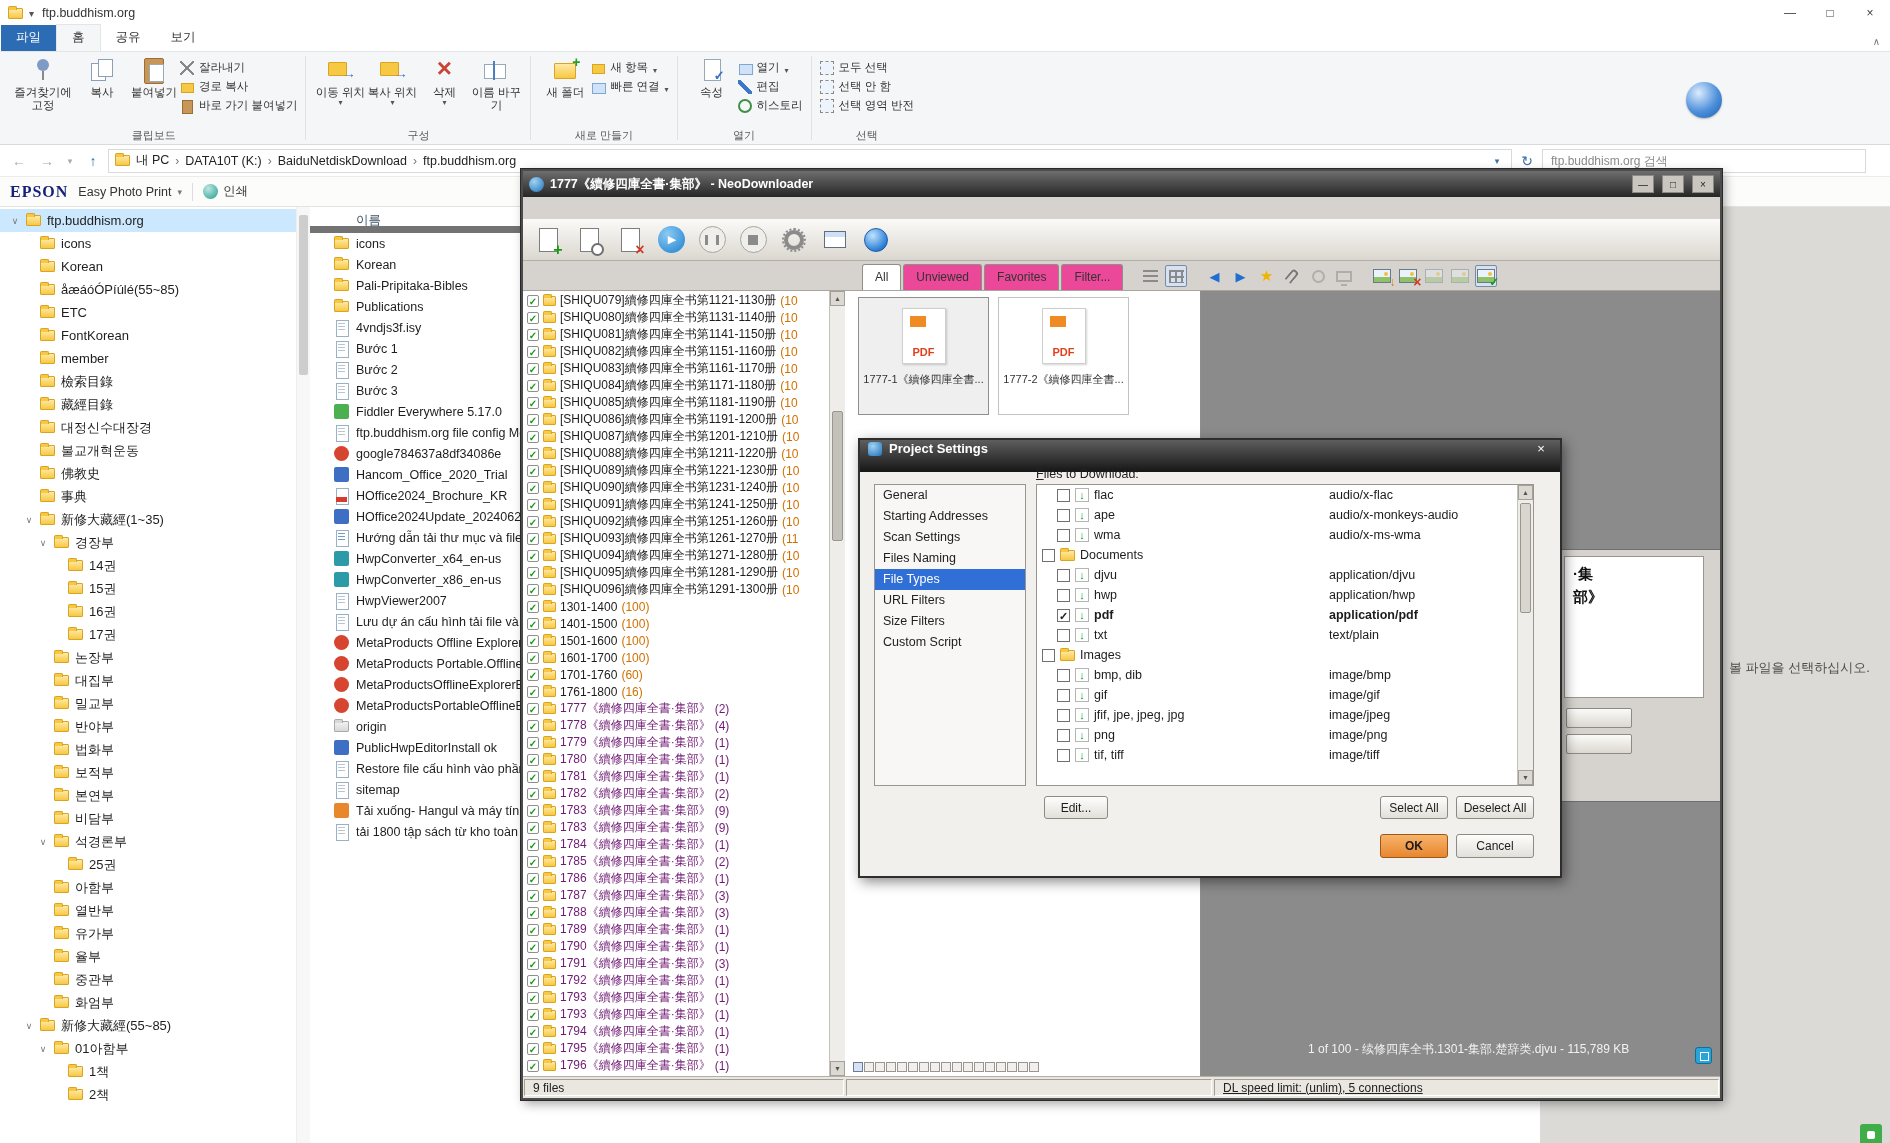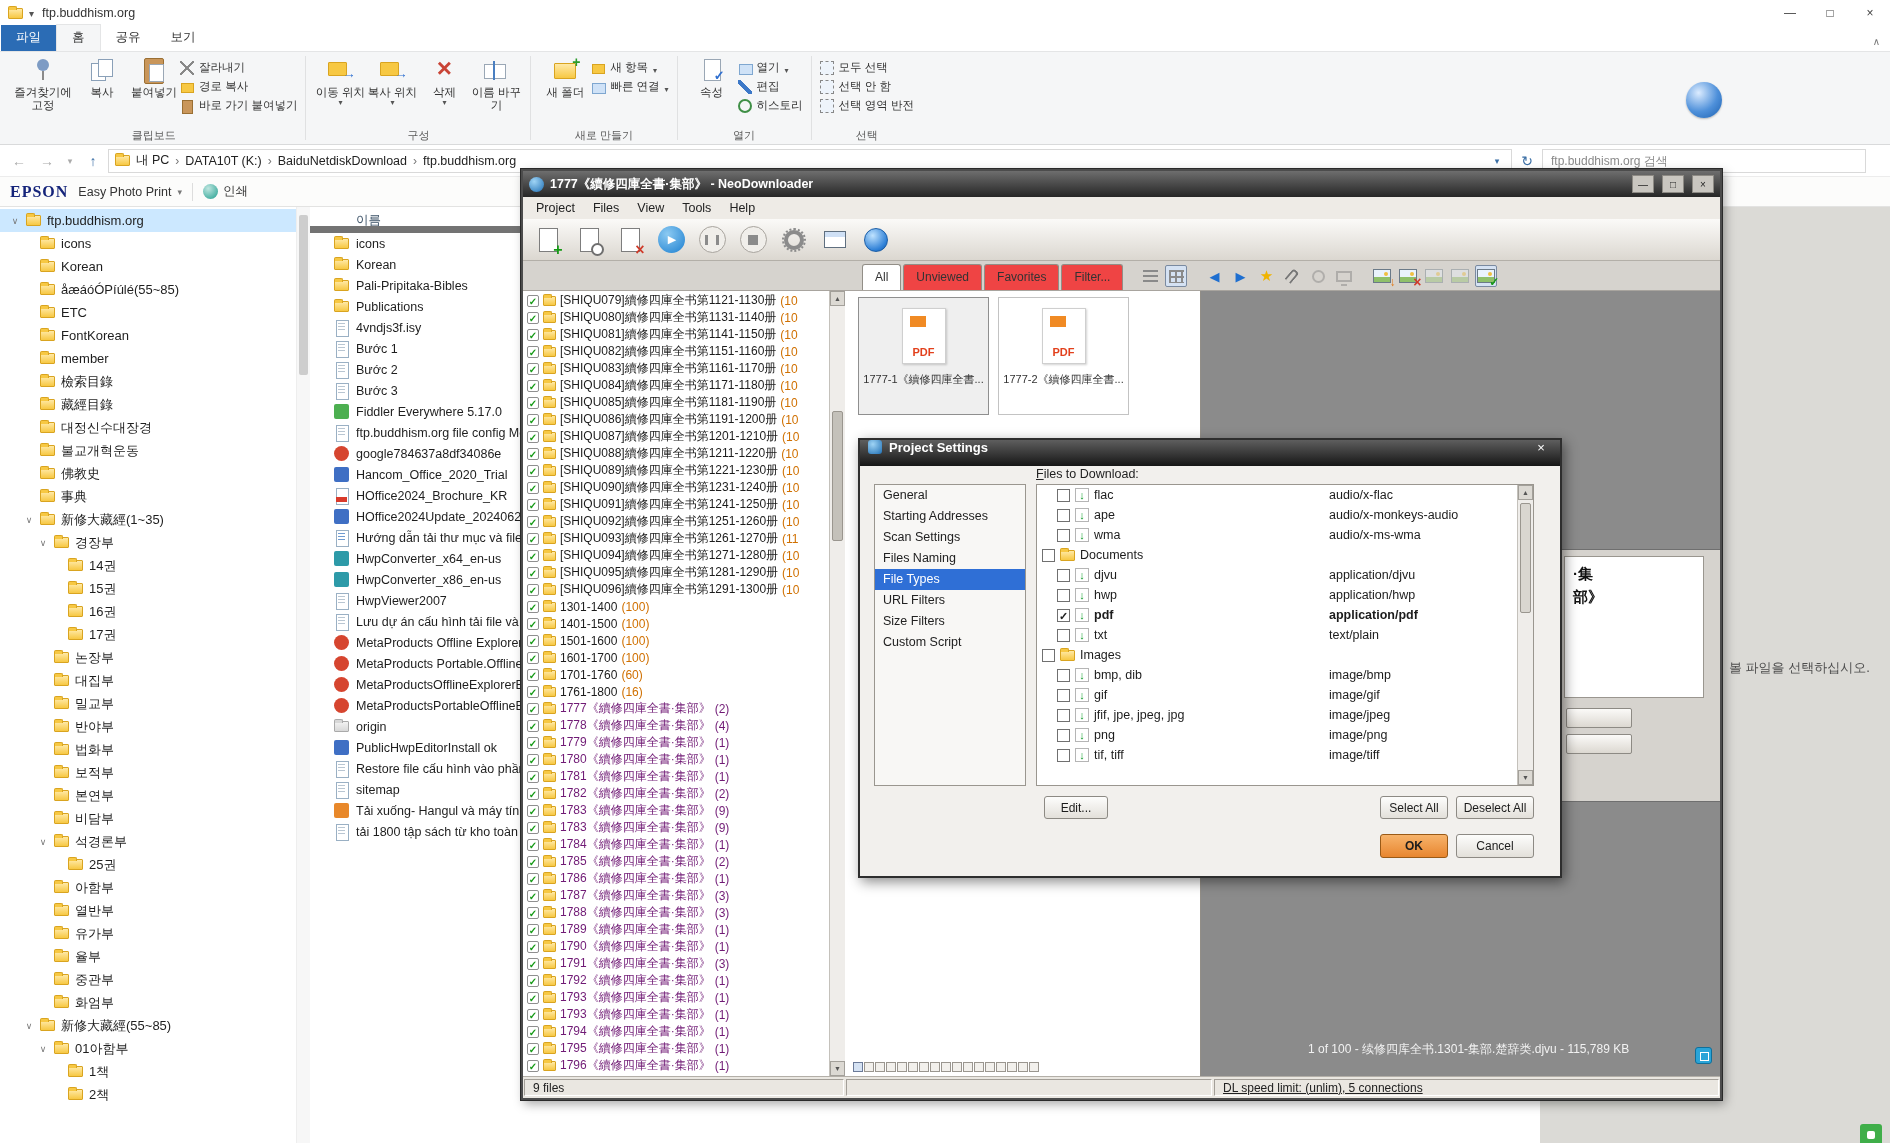--- a/index.html
+++ b/index.html
@@ -125,21 +125,21 @@
   .tb-play::after { content:"▶"; font-size:11px; margin-left:2px; color:#fff; }
   .tb-pause, .tb-stop { background:#f0eeea; border:1px solid #a8a49e; }
   .tb-pause::after { content:""; width:8px; height:10px; border-left:3px solid #8b8b8b; border-right:3px solid #8b8b8b; }
   .tb-stop::after { content:""; width:10px; height:10px; background:#8b8b8b; }
   .tb-gear { width:20px; height:20px; border:4px solid #8b8b8b; border-radius:50%; outline:2px dotted #8b8b8b; }
   .tb-grid { width:22px; height:17px; border:1px solid #5f6f7f; background:linear-gradient(#cfe0f5 0 5px, #fff 5px), repeating-linear-gradient(90deg, transparent 0 6px, #9fb4c8 6px 7px); }
   .tb-globe { width:24px; height:24px; border-radius:50%; border:1px solid #1c5fa8; background:radial-gradient(circle at 35% 30%, #bfe3ff, #2d7fd6 70%, #1b4f8e); }
   .nd-body { position:absolute; left:0; top:90px; right:0; bottom:22px; background:#d6d3ce; }
   .nd-topbar { position:absolute; left:0; top:0; right:0; height:30px; border-bottom:1px solid #a8a49e; display:flex; align-items:flex-end; padding-left:339px; }
   .nd-tabs { display:flex; align-items:flex-end; }
-  .nd-tab { padding:5px 12px 6px; font-size:12px; background:#ef4444; border:1px solid #928e87; border-bottom:none; border-radius:3px 3px 0 0; margin-right:2px; color:#333; }
+  .nd-tab { padding:5px 12px 6px; font-size:12px; background:#ec4899; border:1px solid #928e87; border-bottom:none; border-radius:3px 3px 0 0; margin-right:2px; color:#333; }
   .nd-tab.active { background:#fff; }
   .ndi { width:22px; height:22px; margin:0 2px 3px; display:grid; place-items:center; position:relative; }
   .ndi.gapL { margin-left:14px; }
   .ndi.glyph { font-size:13px; }
   .ndi.blue { color:#1f6fd0; }
   .ndi.star { color:#f0b400; font-size:15px; }
   .ndi.dim { opacity:.4; }
   .ndi.pressed { border:1px solid #7a8aa0; background:#d5e2f3; border-radius:2px; }
   .vlines { width:15px; height:13px; background:repeating-linear-gradient(#8a8a8a 0 2px, transparent 2px 5px); }
   .vgrid { width:15px; height:13px; background:repeating-linear-gradient(90deg,#8a8a8a 0 2px, transparent 2px 6px), repeating-linear-gradient(#8a8a8a 0 2px, transparent 2px 6px); }
@@ -187,21 +187,21 @@
   .bg-btn.b1 { top:158px; } .bg-btn.b2 { top:184px; }
   .nd-status { position:absolute; left:0; bottom:0; right:0; height:22px; background:#eae7e1; border-top:1px solid #b3afa8; display:flex; font-size:12px; align-items:stretch; }
   .nd-status-cell { display:flex; align-items:center; padding:0 8px; border:1px solid; border-color:#a39f98 #fff #fff #a39f98; margin:2px 1px; }
   .nd-status-cell.c1 { width:320px; }
   .nd-status-cell.c2 { width:366px; }
   .nd-status-cell.c3 { flex:1; }
   .dl-link { text-decoration:underline; color:#222; }
 
   
   .ps { position:absolute; left:858px; top:438px; width:704px; height:440px; background:#f2f0ed; border:2px solid #2e2e2e; box-shadow:3px 4px 12px rgba(0,0,0,.45); z-index:20; }
-  .ps-title { position:absolute; left:0; top:0; right:0; height:26px; background:linear-gradient(#5e5e5e,#161616); color:#fff; display:flex; align-items:flex-start; gap:7px; padding:0 8px; font-weight:bold; font-size:13px; }
+  .ps-title { position:absolute; left:0; top:0; right:0; height:26px; background:linear-gradient(#5e5e5e,#161616); color:#fff; display:flex; align-items:flex-end; gap:7px; padding:16px 8px; font-weight:bold; font-size:13px; }
   .ps-icon { width:14px; height:14px; border-radius:3px; background:radial-gradient(circle at 35% 30%, #9fd4f5, #1f6fb4); flex:none; }
   .ps-title-text { flex:1; }
   .ps-close { width:22px; text-align:center; font-size:13px; font-weight:normal; }
   .ps-cats { position:absolute; left:14px; top:44px; width:152px; height:302px; background:#f8f7f5; border:1px solid #9a968f; overflow:hidden; font-size:12.5px; }
   .ps-cat { height:21px; line-height:21px; padding-left:8px; color:#222; white-space:nowrap; }
   .ps-cat.sel { background:#2f6fd6; color:#fff; }
   .ps-label { position:absolute; left:176px; top:27px; font-size:12.5px; color:#222; }
   .ps-label::first-letter { text-decoration:underline; }
   .ps-list { position:absolute; left:176px; top:44px; width:498px; height:302px; background:#fff; border:1px solid #9a968f; overflow:hidden; }
   .psrow { position:relative; height:20px; display:flex; align-items:center; gap:5px; font-size:12.5px; color:#1c1c1c; }
@@ -767,27 +767,20 @@
   </div>
 
   <div class="nd">
     <div class="nd-title">
       <span class="nd-appicon"></span>
       <span class="nd-title-text">1777《續修四庫全書·集部》 - NeoDownloader</span>
       <span class="nd-ctrl">—</span>
       <span class="nd-ctrl">□</span>
       <span class="nd-ctrl">×</span>
     </div>
-    <div class="nd-menu">
-        <span class="nd-menu-item">Project</span>
-        <span class="nd-menu-item">Files</span>
-        <span class="nd-menu-item">View</span>
-        <span class="nd-menu-item">Tools</span>
-        <span class="nd-menu-item">Help</span>
-      </div>
     <div class="nd-toolbar">
       <span class="tbtn">
           <span class="tb-page badge-add"></span>
         </span>
       <span class="tbtn">
           <span class="tb-page badge-gear"></span>
         </span>
       <span class="tbtn">
           <span class="tb-page badge-del"></span>
         </span>

